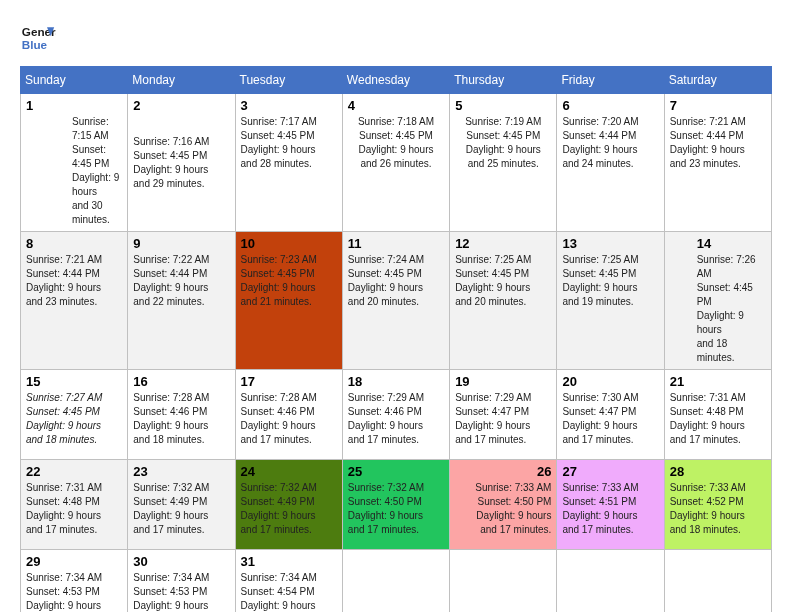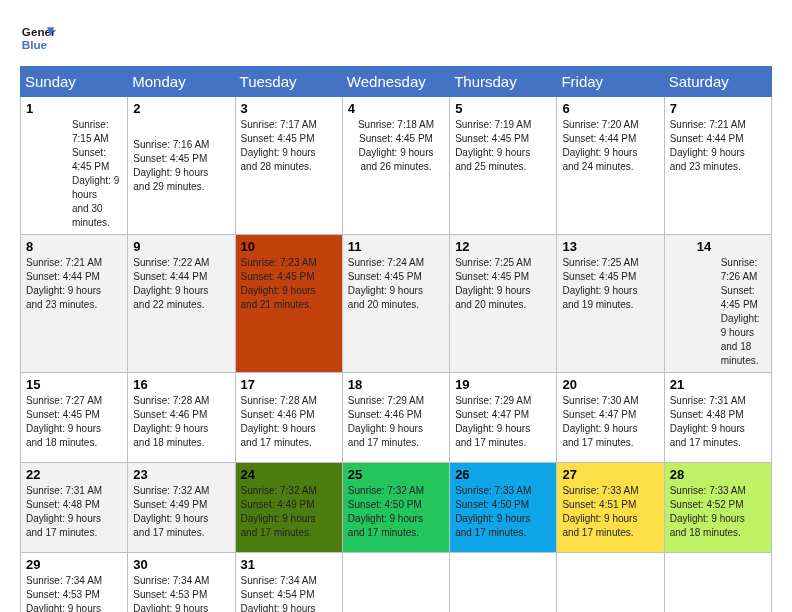--- a/index.html
+++ b/index.html
@@ -40,21 +40,21 @@
     .calendar-table {
       width: 100%;
       border-collapse: collapse;
       font-size: 11px;
     }
     .calendar-table th {
       background-color: #4472c4;
       color: #fff;
       padding: 6px 4px;
       text-align: left;
-      font-size: 15px;
+      font-size: 12px;
       font-weight: normal;
       border: 1px solid #4472c4;
     }
     .calendar-table td {
       vertical-align: top;
       padding: 4px 5px;
       border: 1px solid #c0c0c0;
       background: #fff;
       width: calc(100% / 7);
       min-height: 80px;
@@ -135,21 +135,21 @@
         </td>
         <td>
           <span class="day-num">4</span>
           <div class="day-info" style="white-space: pre-line; text-align: center;">Sunrise: 7:18 AM
 Sunset: 4:45 PM
 Daylight: 9 hours
 and 26 minutes.</div>
         </td>
         <td>
           <span class="day-num">5</span>
-          <div class="day-info" style="white-space: pre-line;">Sunrise: 7:19 AM
+          <div class="day-info" style="white-space: pre-line; text-align: center;">Sunrise: 7:19 AM
 Sunset: 4:45 PM
 Daylight: 9 hours
 and 25 minutes.</div>
         </td>
         <td>
           <span class="day-num">6</span>
           <div class="day-info" style="white-space: pre-line;">Sunrise: 7:20 AM
 Sunset: 4:44 PM
 Daylight: 9 hours
 and 24 minutes.</div>
@@ -200,30 +200,30 @@
         </td>
         <td style="background-color: rgb(242, 242, 242);">
           <span class="day-num">13</span>
           <div class="day-info" style="white-space: pre-line;">Sunrise: 7:25 AM
 Sunset: 4:45 PM
 Daylight: 9 hours
 and 19 minutes.</div>
         </td>
         <td style="background-color: rgb(242, 242, 242); padding-left: 32px;">
           <span class="day-num">14</span>
-          <div class="day-info" style="white-space: pre-line; margin-left: 24px;">Sunrise: 7:26 AM
+          <div class="day-info" style="white-space: pre-line;">Sunrise: 7:26 AM
 Sunset: 4:45 PM
 Daylight: 9 hours
 and 18 minutes.</div>
         </td>
       </tr>
       <tr>
         <td>
           <span class="day-num">15</span>
-          <div class="day-info" style="white-space: pre-line;">Sunrise: 7:27 AM
+          <div class="day-info" style="white-space: pre-line; font-style: italic;">Sunrise: 7:27 AM
 Sunset: 4:45 PM
 Daylight: 9 hours
 and 18 minutes.</div>
         </td>
         <td>
           <span class="day-num">16</span>
           <div class="day-info" style="white-space: pre-line;">Sunrise: 7:28 AM
 Sunset: 4:46 PM
 Daylight: 9 hours
 and 18 minutes.</div>
@@ -286,28 +286,28 @@
 Daylight: 9 hours
 and 17 minutes.</div>
         </td>
         <td style="background-color: #22c55e; margin-top: 32px;">
           <span class="day-num">25</span>
           <div class="day-info" style="white-space: pre-line;">Sunrise: 7:32 AM
 Sunset: 4:50 PM
 Daylight: 9 hours
 and 17 minutes.</div>
         </td>
-        <td style="background-color: #0ea5e9;">
+        <td style="background-color: #fca5a5; text-align: right;">
           <span class="day-num">26</span>
           <div class="day-info" style="white-space: pre-line;">Sunrise: 7:33 AM
 Sunset: 4:50 PM
 Daylight: 9 hours
 and 17 minutes.</div>
         </td>
-        <td style="background-color: #fde047;">
+        <td style="background-color: #f0abfc;">
           <span class="day-num">27</span>
           <div class="day-info" style="white-space: pre-line;">Sunrise: 7:33 AM
 Sunset: 4:51 PM
 Daylight: 9 hours
 and 17 minutes.</div>
         </td>
         <td style="background-color: #bef264;">
           <span class="day-num">28</span>
           <div class="day-info" style="white-space: pre-line;">Sunrise: 7:33 AM
 Sunset: 4:52 PM

